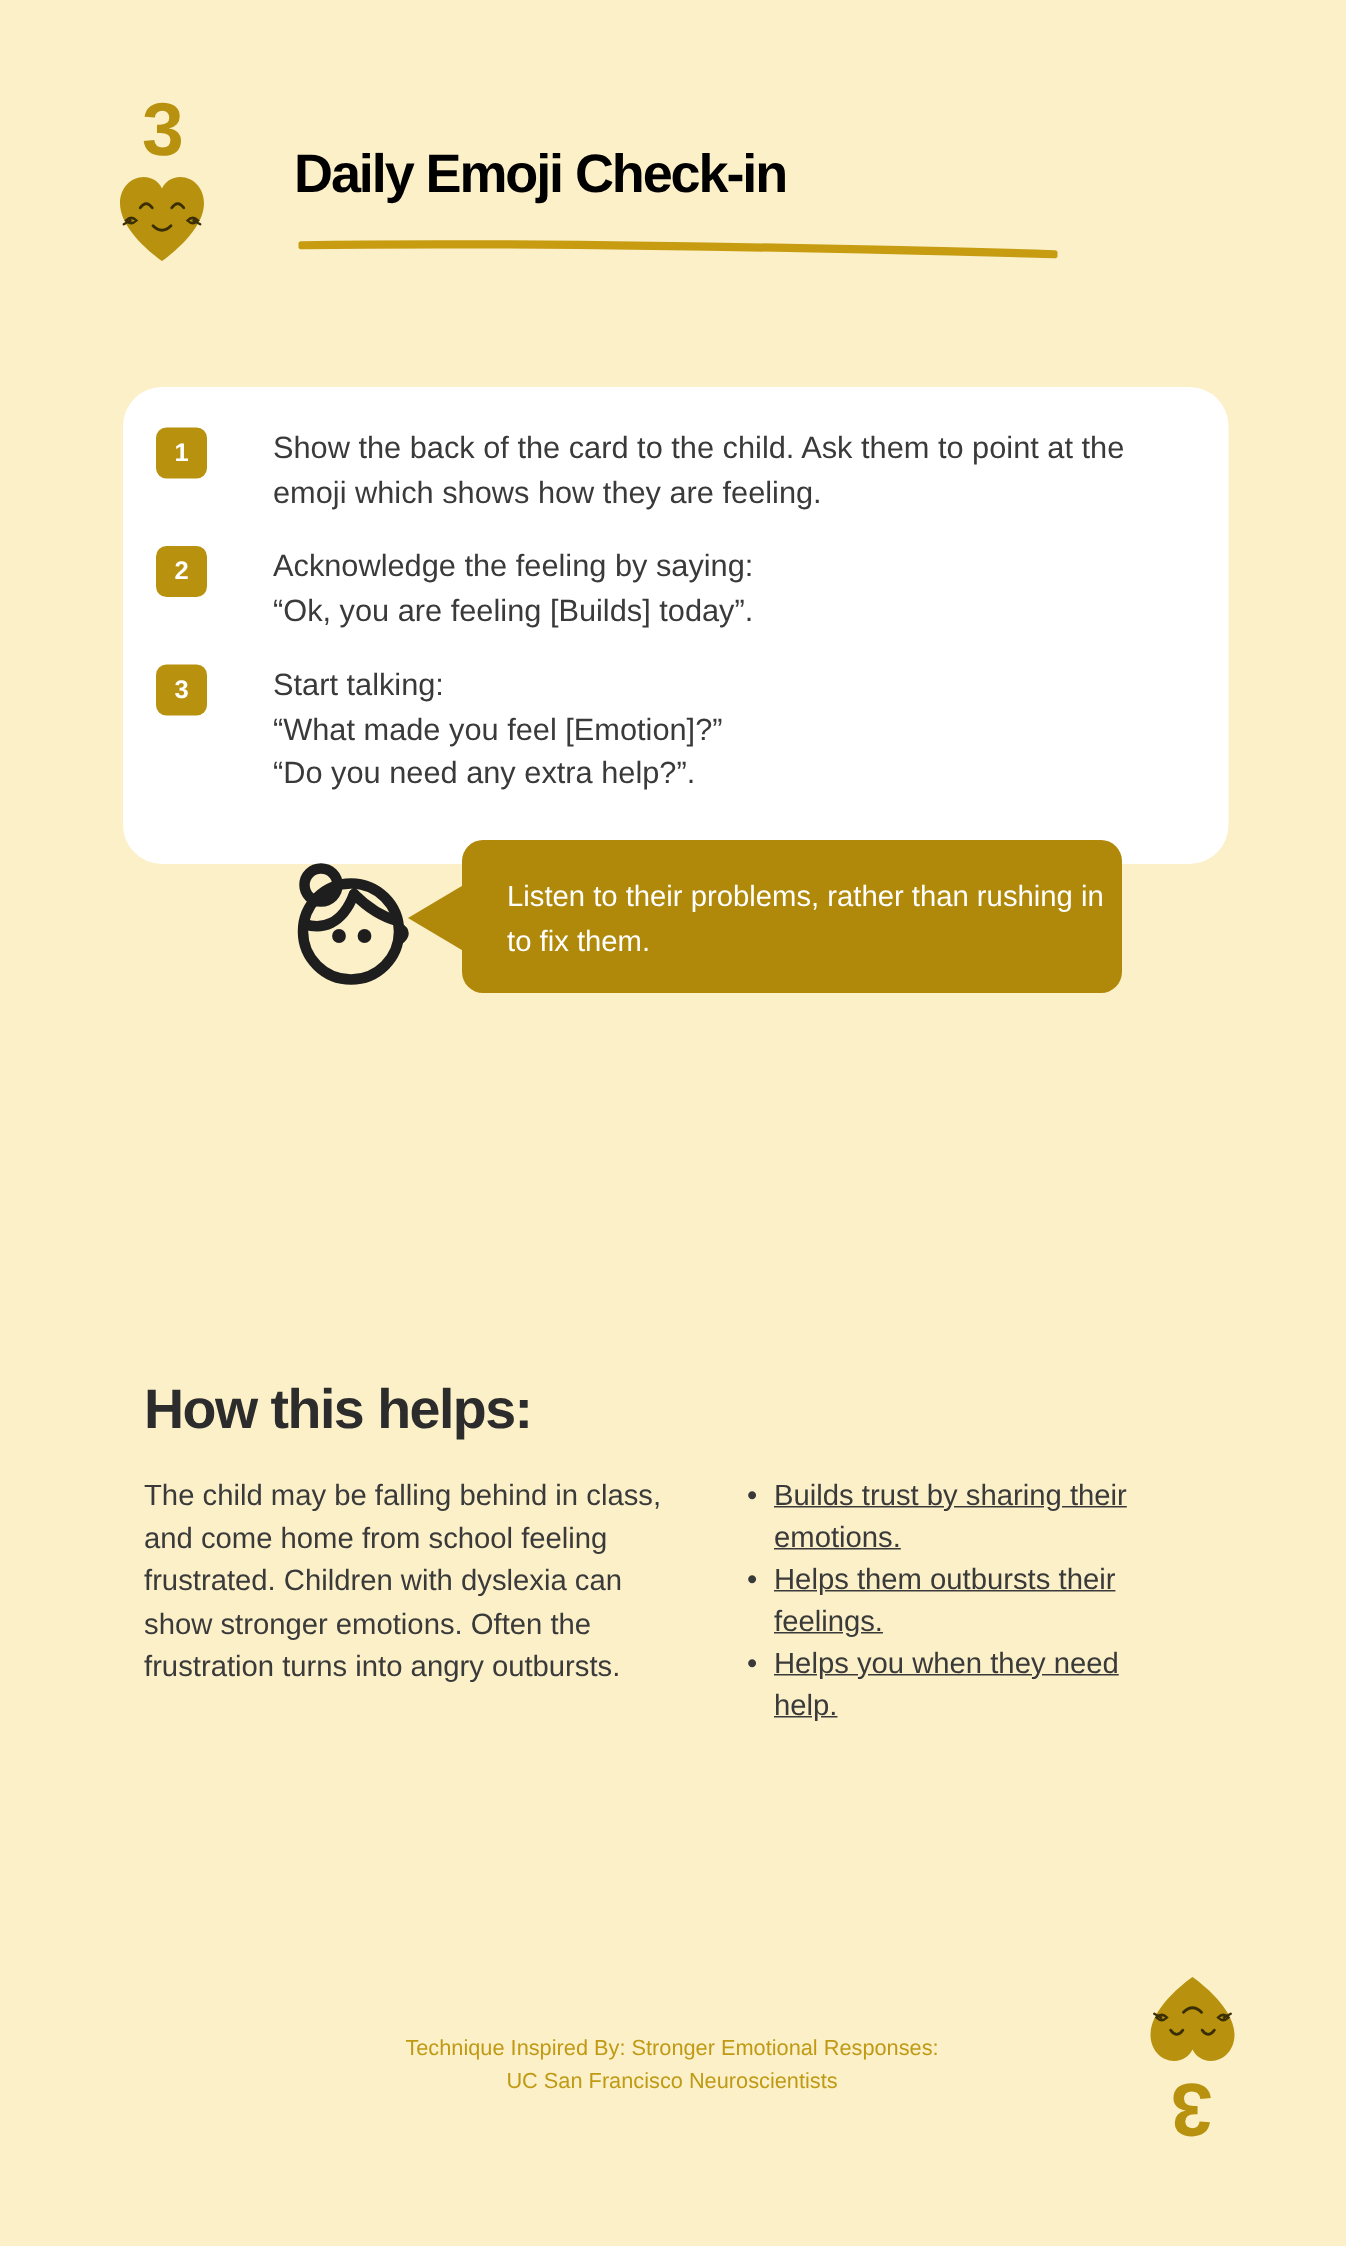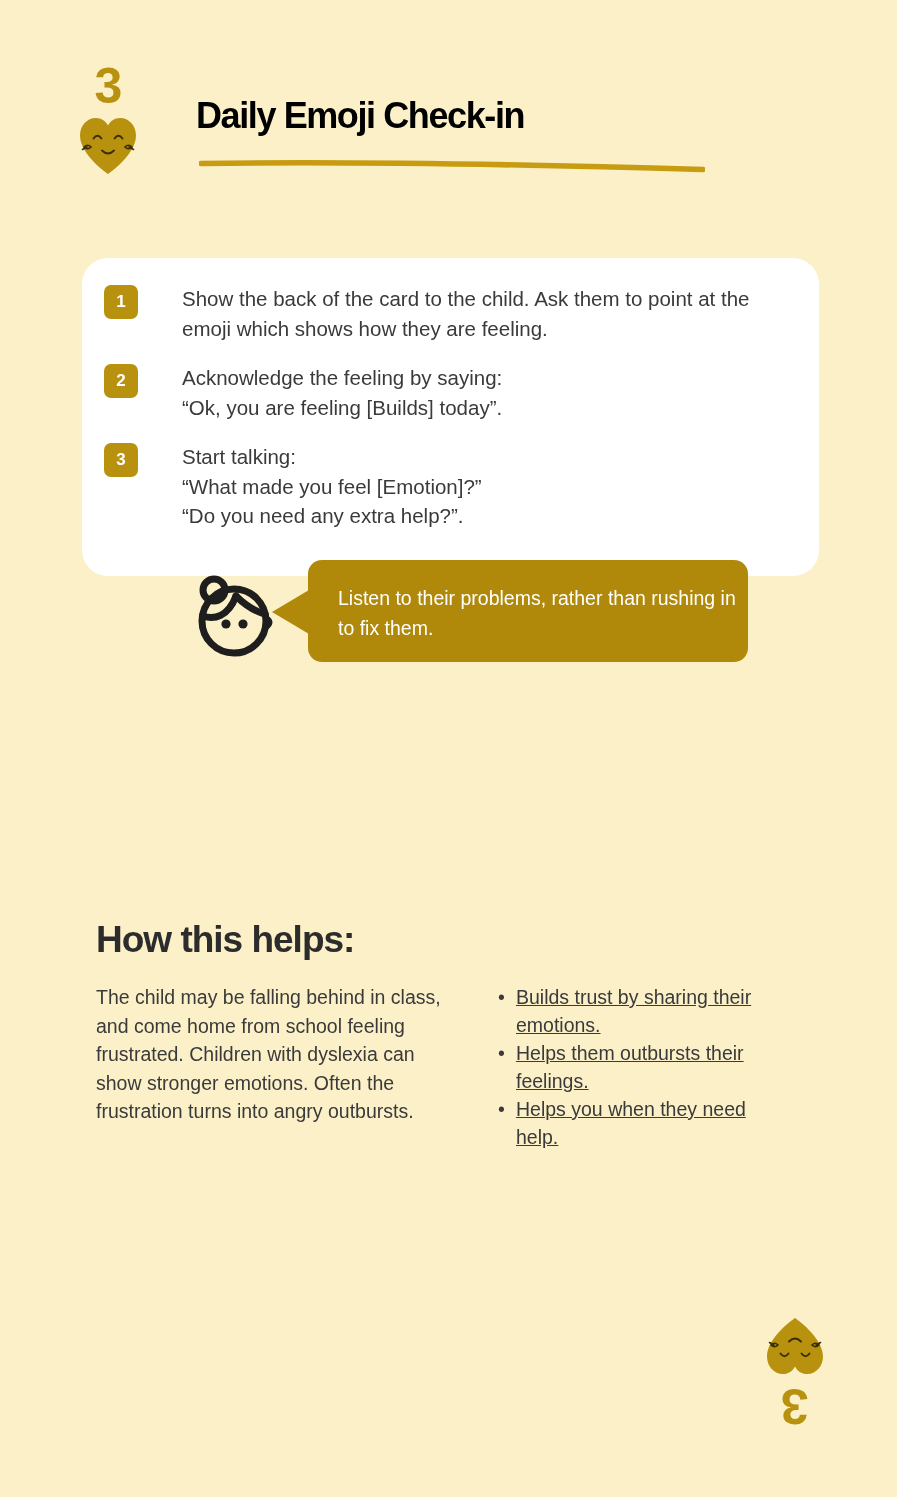--- a/index.html
+++ b/index.html
@@ -291,20 +291,22 @@
           <span class="helps-li-text">Helps them outbursts their feelings.</span>
         </div>
         <div class="helps-li">
           <span class="helps-bullet">•</span>
           <span class="helps-li-text">Helps you when they need help.</span>
         </div>
       </div>
     </div>
   </div>
 
+  <div class="footer-credit">Technique Inspired By: Stronger Emotional Responses:
+UC San Francisco Neuroscientists</div>
 
   <div class="footer-mark">
     <div class="badge-num">3</div>
     <svg class="badge-heart" viewBox="0 0 64 64">
       <path d="M32 60 C32 60 4 41 4 21.5 C4 11.5 11.2 4 19.8 4 C25.6 4 30 7.4 32 11.6 C34 7.4 38.4 4 44.2 4 C52.8 4 60 11.5 60 21.5 C60 41 32 60 32 60 Z" fill="#B8920E"></path>
       <path d="M17.5 24.5 q4 -5.5 8 0" fill="none" stroke="#3A2E05" stroke-width="1.9" stroke-linecap="round"></path>
       <path d="M38.5 24.5 q4 -5.5 8 0" fill="none" stroke="#3A2E05" stroke-width="1.9" stroke-linecap="round"></path>
       <path d="M26 36.5 q6 6 12 0" fill="none" stroke="#3A2E05" stroke-width="1.9" stroke-linecap="round"></path>
       <path d="M8 33 q3.5 -3.5 7 0 q-3.5 3.5 -7 0 Z M11 33 l-4.5 2.5" fill="none" stroke="#3A2E05" stroke-width="1.6" stroke-linecap="round"></path>
       <path d="M49 33 q3.5 -3.5 7 0 q-3.5 3.5 -7 0 Z M53 33 l4.5 2.5" fill="none" stroke="#3A2E05" stroke-width="1.6" stroke-linecap="round"></path>

